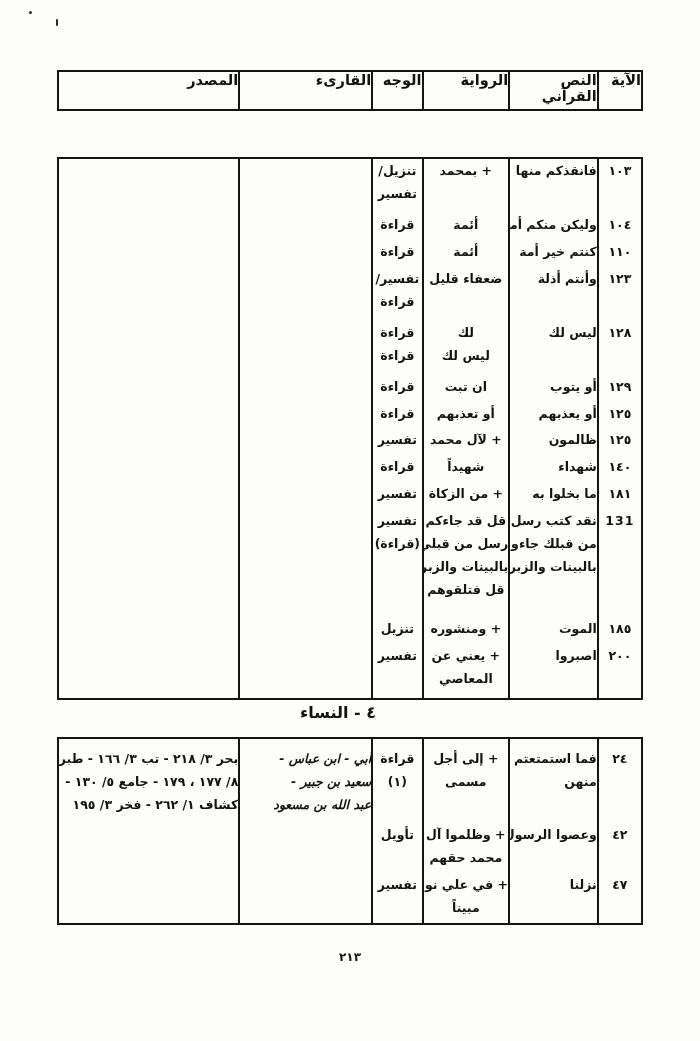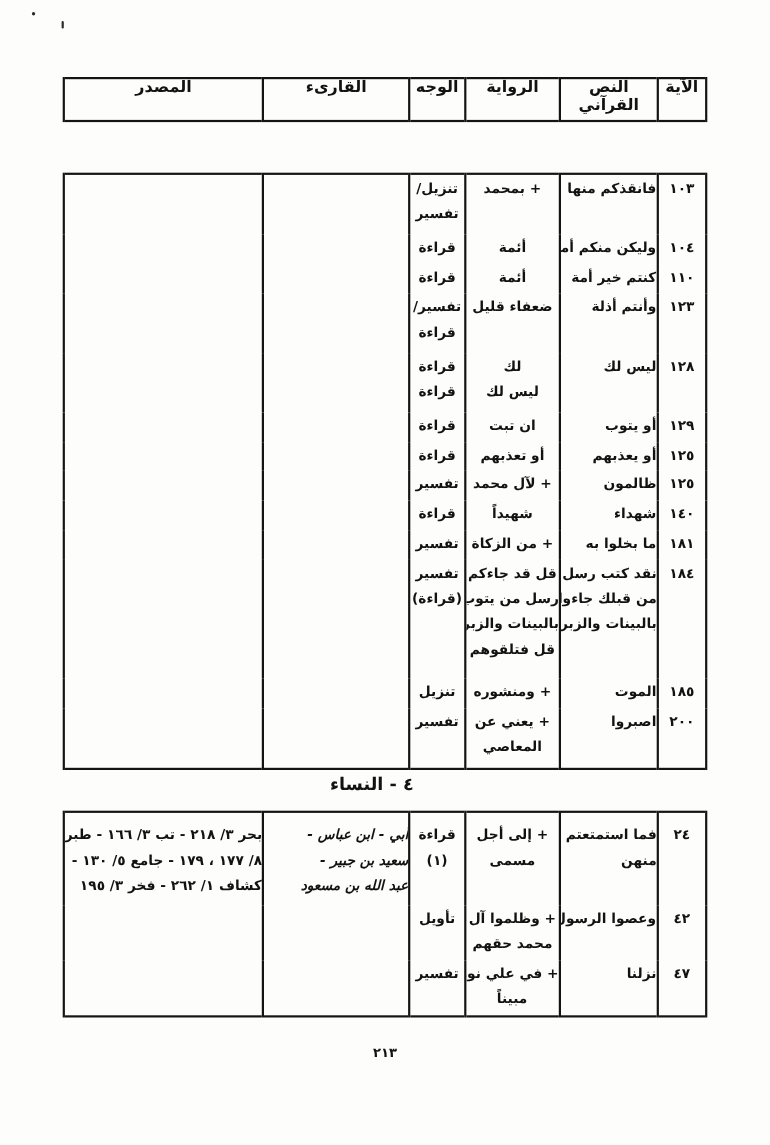--- a/index.html
+++ b/index.html
@@ -24,21 +24,21 @@
   }
   col.c-aya{width:44px;}
   col.c-nass{width:88px;}
   col.c-riwaya{width:86px;}
   col.c-wajh{width:50px;}
   col.c-qari{width:132px;}
   col.c-masdar{width:180px;}
 
   .header-table{left:57px;top:70px;width:586px;height:41px;}
   .header-table th{
-    font-size:14.5px;text-align:center;vertical-align:middle;
+    font-size:14.5px;text-align:right;vertical-align:middle;
     font-weight:700;padding:4px 2px;
   }
 
   .title-imran{
     position:absolute;left:57px;top:112px;width:586px;height:44px;
     display:flex;align-items:center;justify-content:center;gap:7px;
     font-size:19px;font-weight:700;
   }
   .title-imran .br-r{transform:translateY(-7px);}
   .title-imran .br-l{transform:translateY(5px) ;}
@@ -266,30 +266,30 @@
             <div class="line">+ من الزكاة</div>
           </td>
           <td class="c-wajh">
             <div class="line">تفسير</div>
           </td>
           <td class="c-qari"></td>
           <td class="c-masdar"></td>
         </tr>
         <tr>
           <td class="c-aya">
-            <div class="line">١٨٤</div>
+            <div class="line">131</div>
           </td>
           <td class="c-nass">
             <div class="line">نقد كتب رسل</div>
             <div class="line">من قبلك جاءوا</div>
             <div class="line">بالبينات والزبر</div>
           </td>
           <td class="c-riwaya">
             <div class="line">قل قد جاءكم</div>
-            <div class="line">رسل من يتوب</div>
+            <div class="line">رسل من قبلي</div>
             <div class="line">بالبينات والزبر</div>
             <div class="line">قل فتلقوهم</div>
           </td>
           <td class="c-wajh">
             <div class="line">تفسير</div>
             <div class="line">(قراءة)</div>
           </td>
           <td class="c-qari"></td>
           <td class="c-masdar"></td>
         </tr>

